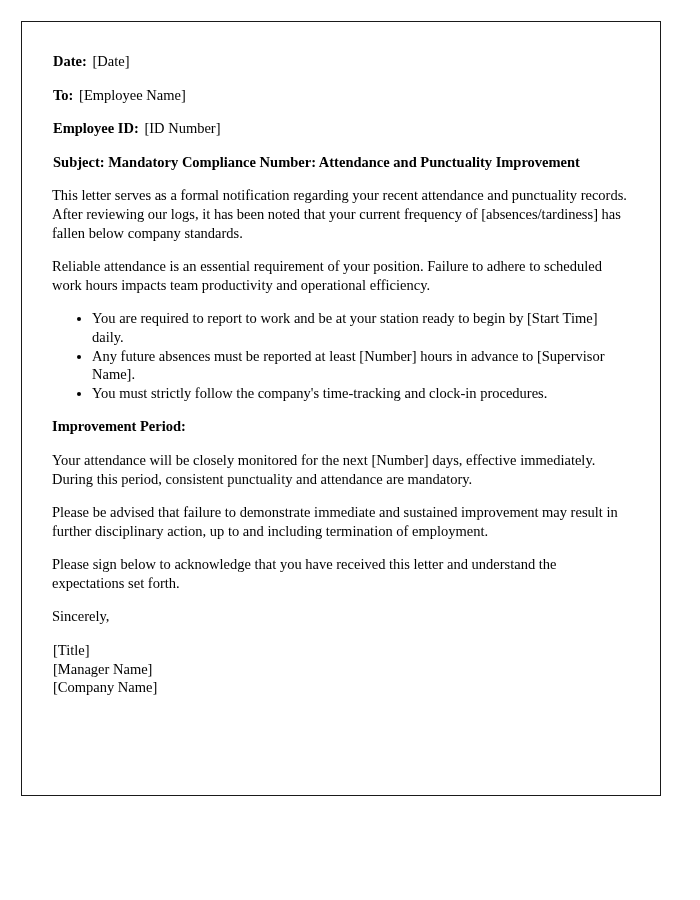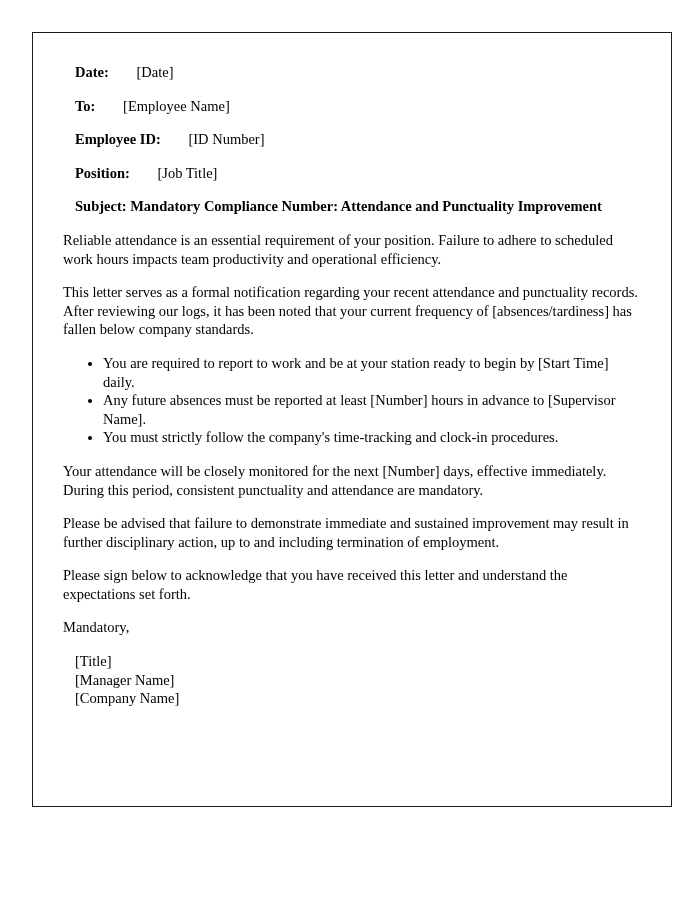--- a/index.html
+++ b/index.html
@@ -1,15 +1,15 @@
 <!DOCTYPE html>
 <html><head>
 <meta charset="utf-8">
 <style>
-  * { margin: 12px; padding: 0; box-sizing: border-box; }
+  * { margin: 1px; padding: 0; box-sizing: border-box; }
   html, body {
     width: 700px;
     height: 900px;
     background: #ffffff;
     overflow: hidden;
     font-family: "Liberation Serif", "DejaVu Serif", serif;
   }
   .page {
     position: absolute;
     left: 20px;
@@ -37,44 +37,44 @@
 <body>
 
 <div class="page">
 
   <p class="field"><strong>Date:</strong> <span>[Date]</span></p>
 
   <p class="field"><strong>To:</strong> <span>[Employee Name]</span></p>
 
   <p class="field"><strong>Employee ID:</strong> <span>[ID Number]</span></p>
 
-  <p class="field"><strong>Position:</strong> <span>[Job Title]</span></p>
 
   <p class="subject"><strong>Subject: Mandatory Compliance Number: Attendance and Punctuality Improvement</strong></p>
 
 
+  <p>This letter serves as a formal notification regarding your recent attendance and punctuality records. After reviewing our logs, it has been noted that your current frequency of [absences/tardiness] has fallen below company standards.</p>
+
   <p>Reliable attendance is an essential requirement of your position. Failure to adhere to scheduled work hours impacts team productivity and operational efficiency.</p>
-
-  <p>This letter serves as a formal notification regarding your recent attendance and punctuality records. After reviewing our logs, it has been noted that your current frequency of [absences/tardiness] has fallen below company standards.</p>
 
 
   <ul class="actions">
     <li>You are required to report to work and be at your station ready to begin by [Start Time] daily.</li>
     <li>Any future absences must be reported at least [Number] hours in advance to [Supervisor Name].</li>
     <li>You must strictly follow the company's time-tracking and clock-in procedures.</li>
   </ul>
 
+  <p class="heading">Improvement Period:</p>
 
   <p>Your attendance will be closely monitored for the next [Number] days, effective immediately. During this period, consistent punctuality and attendance are mandatory.</p>
 
   <p>Please be advised that failure to demonstrate immediate and sustained improvement may result in further disciplinary action, up to and including termination of employment.</p>
 
   <p>Please sign below to acknowledge that you have received this letter and understand the expectations set forth.</p>
 
-  <p>Mandatory,</p>
+  <p>Sincerely,</p>
 
   <div class="signature-block">
     <p>[Title]</p>
     <p>[Manager Name]</p>
     <p>[Company Name]</p>
   </div>
 
 </div>
 
 </body></html>

